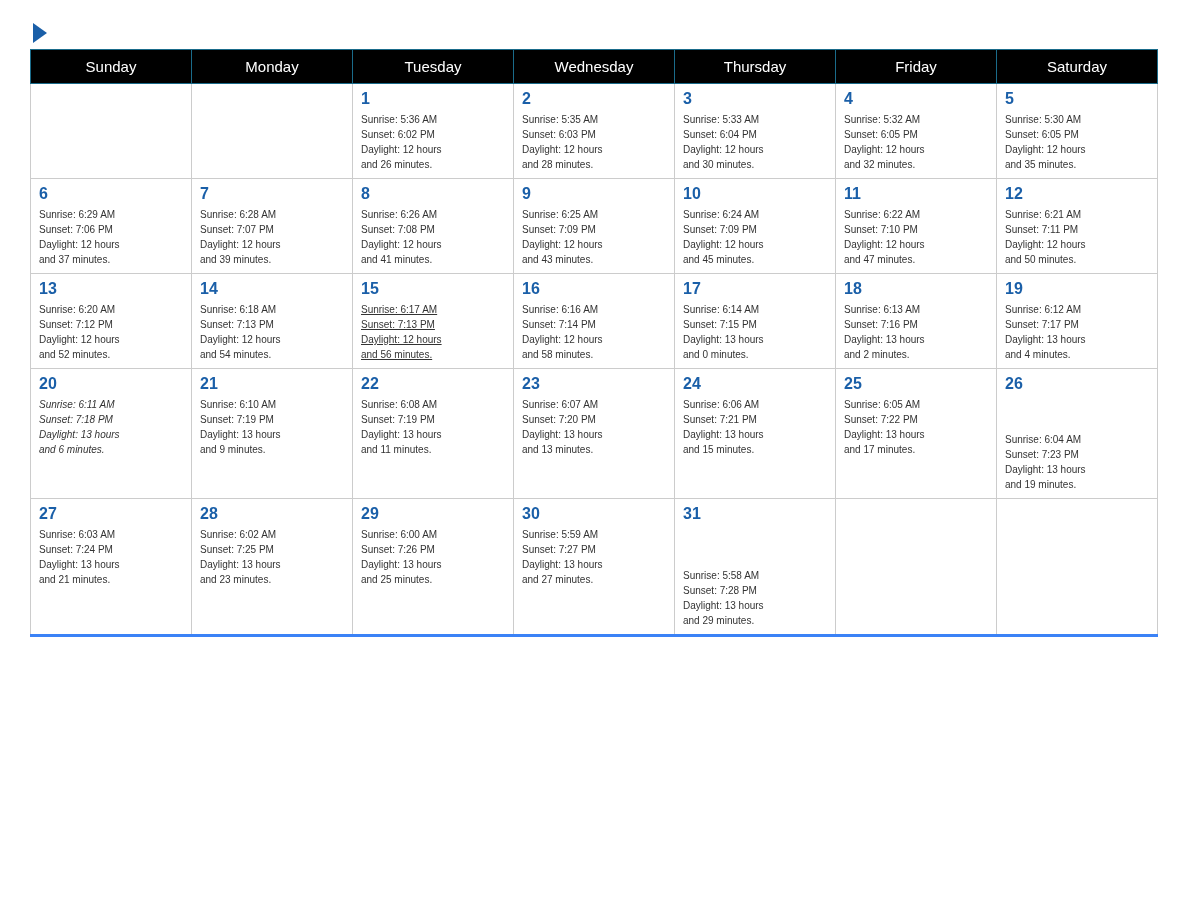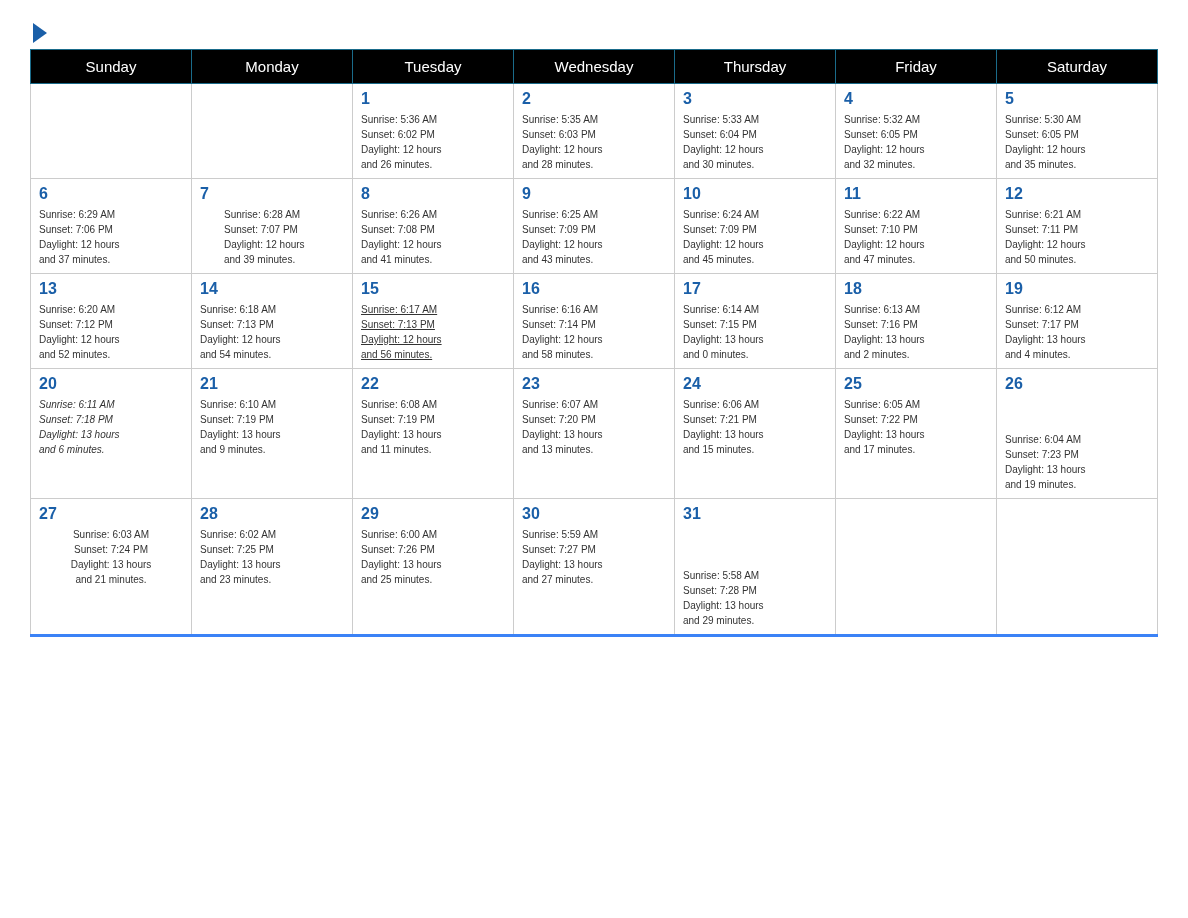--- a/index.html
+++ b/index.html
@@ -177,21 +177,21 @@
       <tr>
         <td>
           <span class="day-number">6</span>
           <div class="day-info" style="white-space: pre-line;">Sunrise: 6:29 AM
 Sunset: 7:06 PM
 Daylight: 12 hours
 and 37 minutes.</div>
         </td>
         <td>
           <span class="day-number">7</span>
-          <div class="day-info" style="white-space: pre-line; margin-left: 24px;">Sunrise: 6:28 AM
+          <div class="day-info" style="white-space: pre-line;">Sunrise: 6:28 AM
 Sunset: 7:07 PM
 Daylight: 12 hours
 and 39 minutes.</div>
         </td>
         <td>
           <span class="day-number">8</span>
           <div class="day-info" style="white-space: pre-line;">Sunrise: 6:26 AM
 Sunset: 7:08 PM
 Daylight: 12 hours
 and 41 minutes.</div>
@@ -323,21 +323,21 @@
           <span class="day-number">26</span>
           <div class="day-info" style="white-space: pre-line; margin-top: 39px;">Sunrise: 6:04 AM
 Sunset: 7:23 PM
 Daylight: 13 hours
 and 19 minutes.</div>
         </td>
       </tr>
       <tr>
         <td>
           <span class="day-number">27</span>
-          <div class="day-info" style="white-space: pre-line; text-align: center;">Sunrise: 6:03 AM
+          <div class="day-info" style="white-space: pre-line;">Sunrise: 6:03 AM
 Sunset: 7:24 PM
 Daylight: 13 hours
 and 21 minutes.</div>
         </td>
         <td>
           <span class="day-number">28</span>
           <div class="day-info" style="white-space: pre-line;">Sunrise: 6:02 AM
 Sunset: 7:25 PM
 Daylight: 13 hours
 and 23 minutes.</div>

